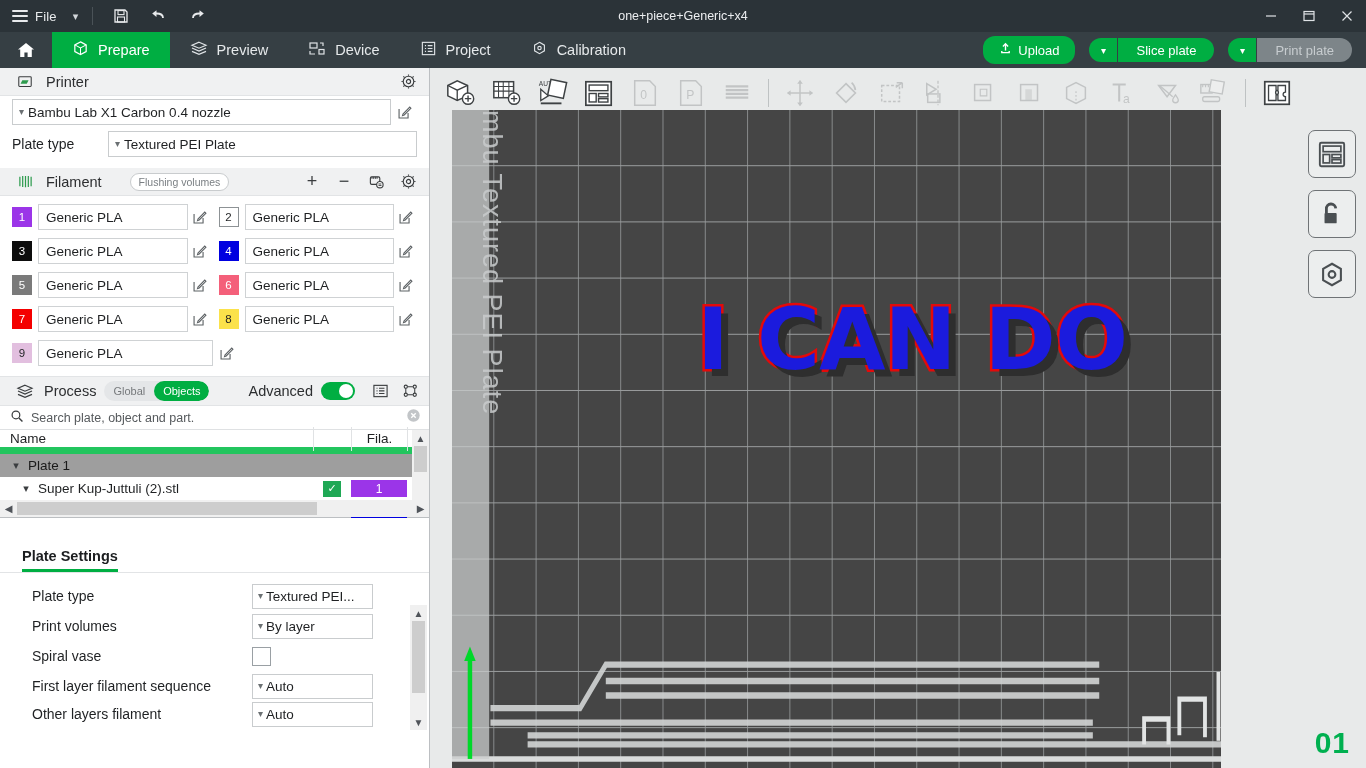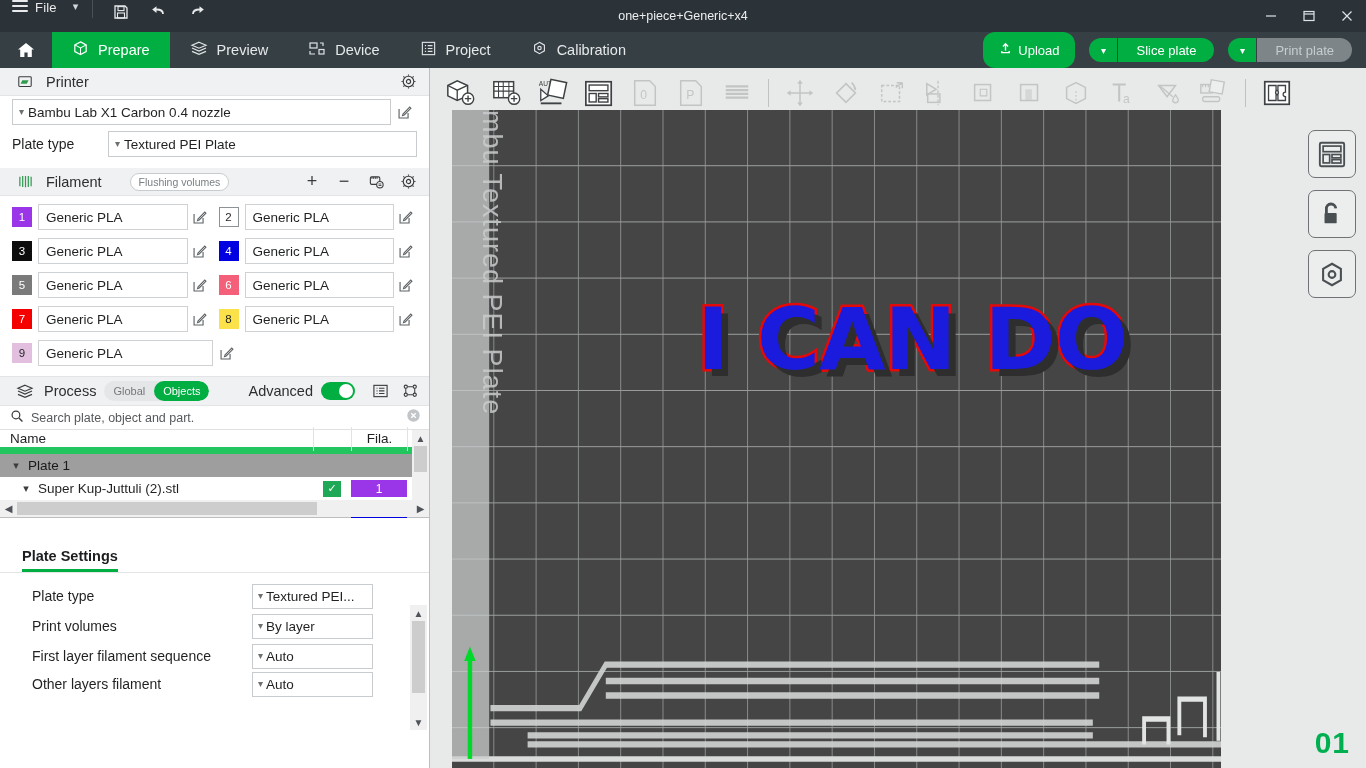--- a/index.html
+++ b/index.html
@@ -8,21 +8,21 @@
     font-family: "Liberation Sans", sans-serif;
     overflow: hidden; background: #2b3338;
   }
   .app { position: relative; width: 1366px; height: 768px; display: flex; flex-direction: column; }
 
   
   .titlebar {
     height: 32px; background: #2b3338; color: #e8eaec;
     display: flex; align-items: center; flex: 0 0 32px; position: relative;
   }
-  .tb-left { display: flex; align-items: flex-start; height: 32px; padding-left: 12px; gap: 0; }
+  .tb-left { display: flex; align-items: center; height: 32px; padding-left: 12px; gap: 0; }
   .hamburger { display: inline-flex; flex-direction: column; justify-content: center; gap: 3px; width: 16px; margin-right: 7px; }
   .hamburger i { display: block; height: 2px; background: #e8eaec; border-radius: 1px; }
   .tb-file { font-size: 13px; color: #e8eaec; letter-spacing: .2px; }
   .tb-caret { margin-left: 16px; font-size: 11px; color: #d3d7da; }
   .tb-sep { width: 1px; height: 18px; background: #4a5257; margin: 0 14px; }
   .tb-icon { width: 28px; height: 24px; display: inline-flex; align-items: center; justify-content: center; margin-right: 10px; }
   .tb-title {
     position: absolute; left: 0; right: 0; top: 0; height: 32px;
     display: flex; align-items: center; justify-content: center;
     font-size: 12.5px; color: #eceef0; pointer-events: none;
@@ -33,21 +33,21 @@
   
   .tabbar { height: 36px; background: #363f44; display: flex; align-items: stretch; flex: 0 0 36px; }
   .home-btn { width: 52px; display: flex; align-items: center; justify-content: center; }
   .tab {
     display: flex; align-items: center; gap: 9px; padding: 0 20px;
     color: #e6e9eb; font-size: 14.5px; cursor: default;
   }
   .tab.active { background: #00ae42; color: #ffffff; }
   .tab-actions { margin-left: auto; display: flex; align-items: center; gap: 0; padding-right: 14px; }
   .pill {
-    height: 36px; border-radius: 12px; background: #00ae42; color: #fff;
+    height: 28px; border-radius: 12px; background: #00ae42; color: #fff;
     font-size: 13px; display: inline-flex; align-items: center; justify-content: center;
     padding: 0 16px; gap: 6px; white-space: nowrap;
   }
   .split-left {
     height: 24px; width: 28px; background: #00ae42; color: #fff;
     border-radius: 12px 0 0 12px; display: inline-flex; align-items: center; justify-content: center;
     font-size: 10px; margin-right: 1px;
   }
   .split-right {
     height: 24px; border-radius: 0 12px 12px 0; padding: 0 18px;
@@ -609,20 +609,26 @@
             </div>
           </div>
         </div>
         <div class="ps-row">
           <span class="ps-lbl">Print volumes</span>
           <div class="ps-ctl">
             <div class="ps-combo">
               <span class="caret">▾</span>
               <span>By layer</span>
             </div>
+          </div>
+        </div>
+        <div class="ps-row">
+          <span class="ps-lbl">Spiral vase</span>
+          <div class="ps-ctl">
+            <div class="ps-checkbox"></div>
           </div>
         </div>
         <div class="ps-row">
           <span class="ps-lbl">First layer filament sequence</span>
           <div class="ps-ctl">
             <div class="ps-combo">
               <span class="caret">▾</span>
               <span>Auto</span>
             </div>
           </div>

